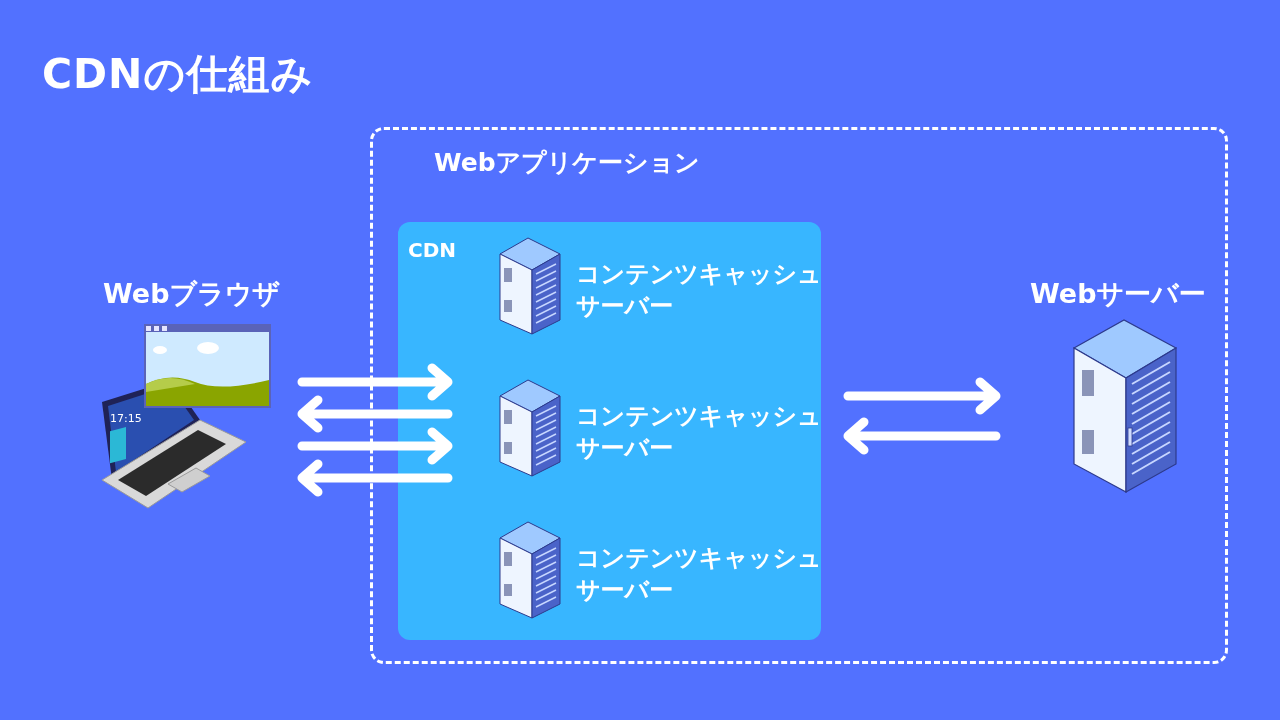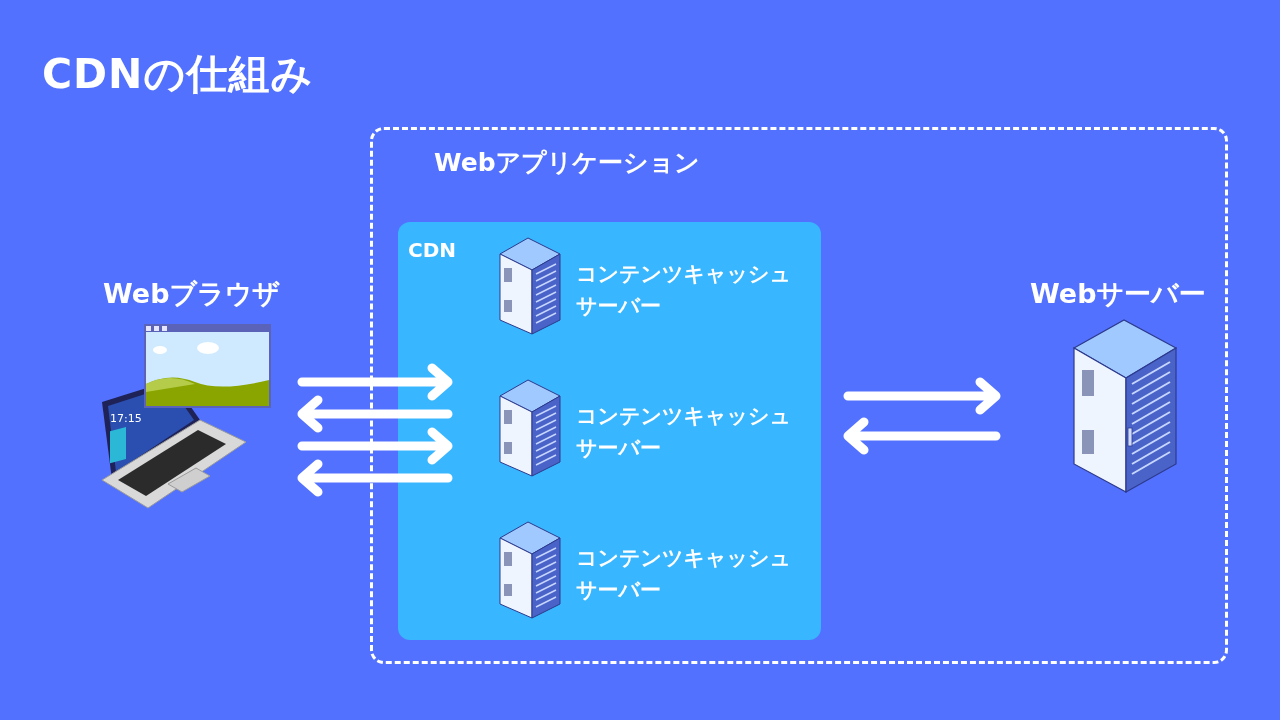--- a/index.html
+++ b/index.html
@@ -24,21 +24,21 @@
   .cdn-box {
     left: 398px; top: 222px; width: 423px; height: 418px;
     background: #38b6ff; border-radius: 12px;
   }
   .cdn-label {
     left: 408px; top: 238px; font-size: 20px; font-weight: bold; white-space: nowrap;
   }
   .cache-server { left: 498px; width: 320px; height: 110px; }
   .cache-server svg { position: absolute; left: 0; top: 0; }
   .cache-label {
-    position: absolute; left: 78px; top: 22px; font-size: 21px; font-weight: bold;
+    position: absolute; left: 78px; top: 22px; font-size: 24px; font-weight: bold;
     line-height: 32px; white-space: nowrap;
   }
   .browser-label {
     left: 103px; top: 276px; font-size: 27px; font-weight: bold; white-space: nowrap; text-align: center;
   }
   .webserver-label {
     left: 1030px; top: 276px; font-size: 27px; font-weight: bold; white-space: nowrap;
   }
   .arrow { position: absolute; }
 </style>

